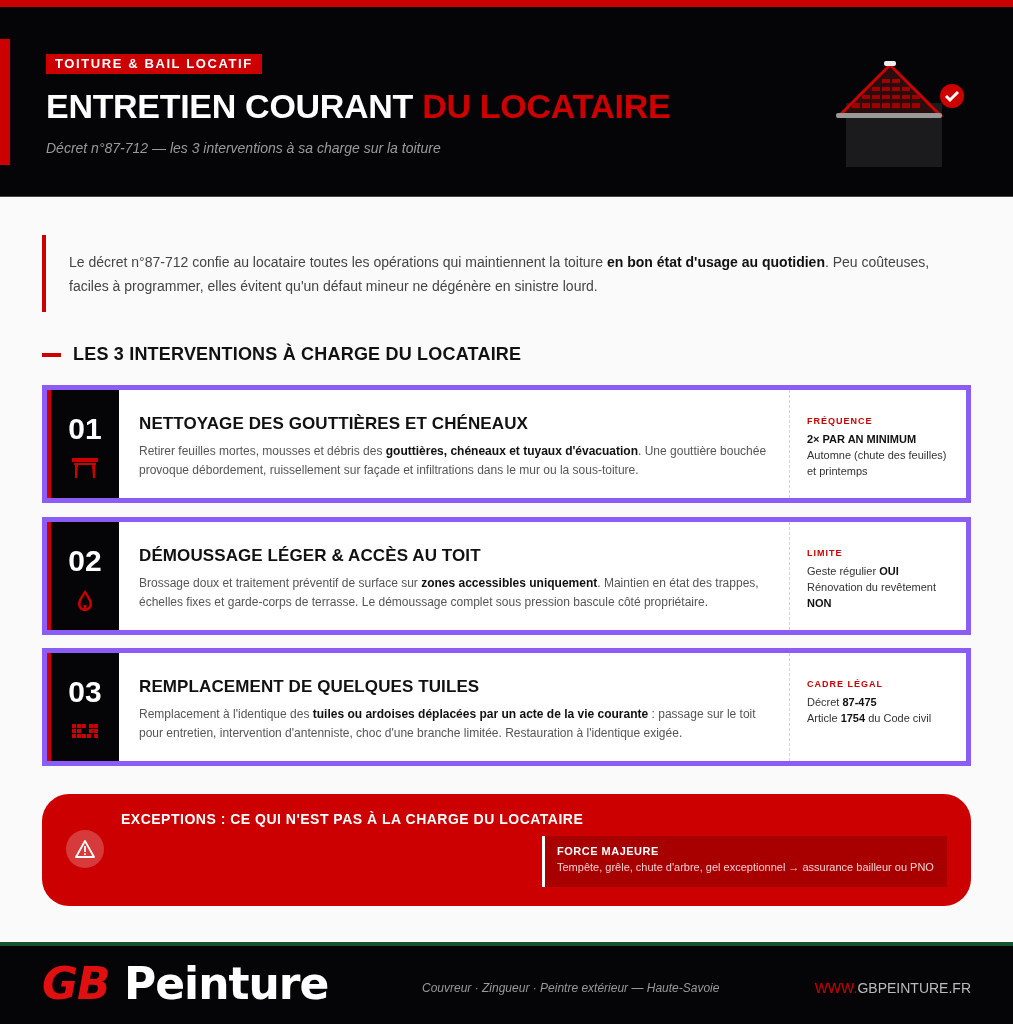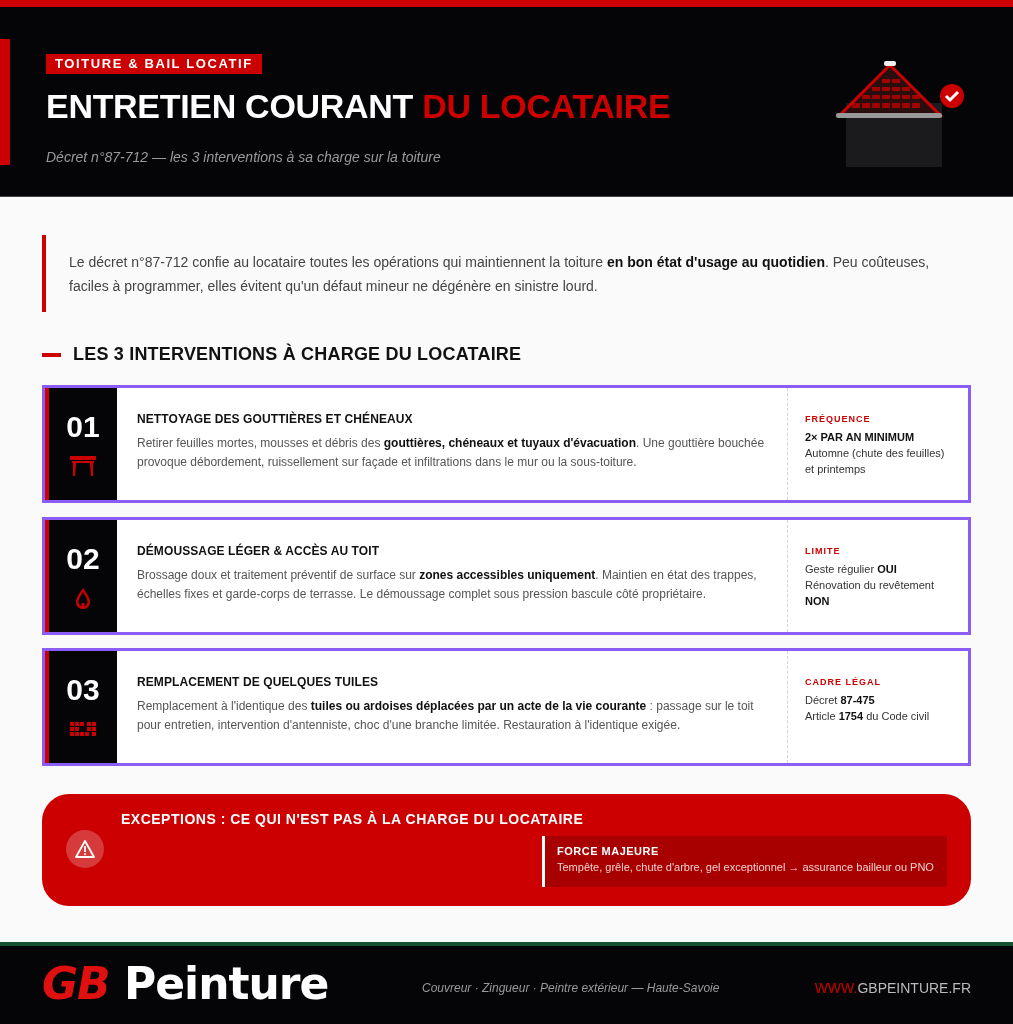--- a/index.html
+++ b/index.html
@@ -5,39 +5,39 @@
   * { box-sizing: border-box; margin: 0; padding: 0; }
   html, body { width: 1013px; height: 1024px; background: #fafafa; overflow: hidden; }
   body { font-family: "Liberation Sans", sans-serif; color: #1a1a1a; position: relative; }
 
   
   .header { position: absolute; left: 0; top: 0; width: 1013px; height: 197px; background: #050508; border-top: 7px solid #cc0000; border-bottom: 1px solid #444; }
   .header-accent { position: absolute; left: 0; top: 32px; width: 10px; height: 126px; background: #cc0000; }
   .kicker { position: absolute; left: 46px; top: 47px; height: 20px; padding: 0 9px; background: #cc0000; color: #fff; font-size: 13px; font-weight: bold; letter-spacing: 1.6px; line-height: 20px; }
   .title { position: absolute; left: 46px; top: 80px; font-size: 34px; font-weight: bold; color: #fff; letter-spacing: -0.3px; white-space: nowrap; }
   .title .red { color: #cc0000; }
-  .subtitle { position: absolute; left: 46px; top: 133px; font-size: 14px; font-style: italic; color: #9a9a9a; margin-top: 9px; }
+  .subtitle { position: absolute; left: 46px; top: 133px; font-size: 14px; font-style: italic; color: #9a9a9a; }
   .house-icon { position: absolute; left: 836px; top: 54px; width: 132px; height: 108px; }
 
   
   .intro { position: absolute; left: 42px; top: 235px; width: 900px; height: 77px; border-left: 4px solid #cc0000; padding: 15px 0 0 23px; font-size: 14px; line-height: 24px; color: #444; }
   .intro b { color: #111; }
 
   
   .section-title { position: absolute; left: 42px; top: 344px; display: flex; align-items: center; }
   .section-title .dash { width: 19px; height: 4px; background: #cc0000; margin-right: 12px; }
   .section-title span.txt { font-size: 18px; font-weight: bold; color: #111; letter-spacing: 0.2px; }
 
   
-  .card { position: absolute; left: 42px; width: 929px; height: 118px; background: #fff; border: 3px solid #8b5cf6; display: flex; }
+  .card { position: absolute; left: 42px; width: 929px; height: 118px; background: #fff; border: 5px solid #8b5cf6; display: flex; }
   .card .num-col { width: 72px; height: 100%; background: #050508; border-left: 4px solid #cc0000; display: flex; flex-direction: column; align-items: center; padding-top: 22px; }
   .card .num { font-size: 30px; font-weight: bold; color: #fff; line-height: 34px; }
   .card .num-icon { margin-top: 10px; width: 26px; height: 24px; }
   .card .body { width: 670px; padding: 24px 20px 0 20px; }
-  .card .body h3 { font-size: 12px; font-weight: bold; color: #111; margin-bottom: 8px; letter-spacing: 0.1px; }
+  .card .body h3 { font-size: 17px; font-weight: bold; color: #111; margin-bottom: 8px; letter-spacing: 0.1px; }
   .card .body p { font-size: 12px; line-height: 19px; color: #555; }
   .card .body p b { color: #111; }
   .card .side { flex: 1; border-left: 1px dashed #d5d5d5; padding: 26px 0 0 17px; }
   .card .side .lbl { font-size: 9px; font-weight: bold; color: #cc0000; letter-spacing: 1px; margin-bottom: 5px; }
   .card .side .line { font-size: 11px; line-height: 16px; color: #333; }
   .card .side .line b { color: #111; }
 
   
   .exceptions { position: absolute; left: 42px; top: 794px; width: 929px; height: 112px; background: #cc0000; border-radius: 27px; }
   .exc-circle { position: absolute; left: 24px; top: 36px; width: 38px; height: 38px; border-radius: 50%; background: #d73a3a; display: flex; align-items: center; justify-content: center; }

